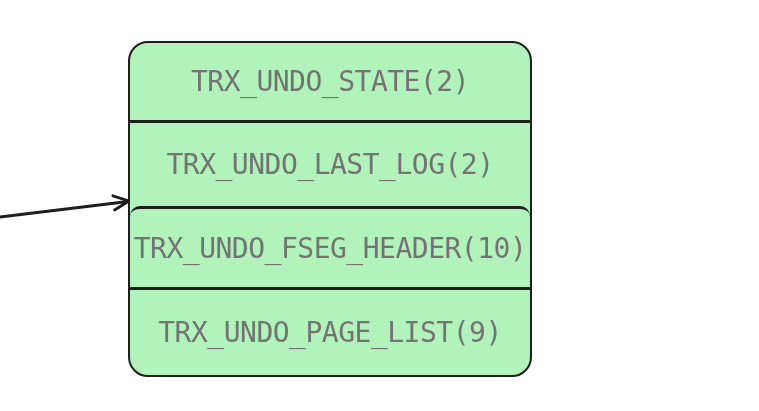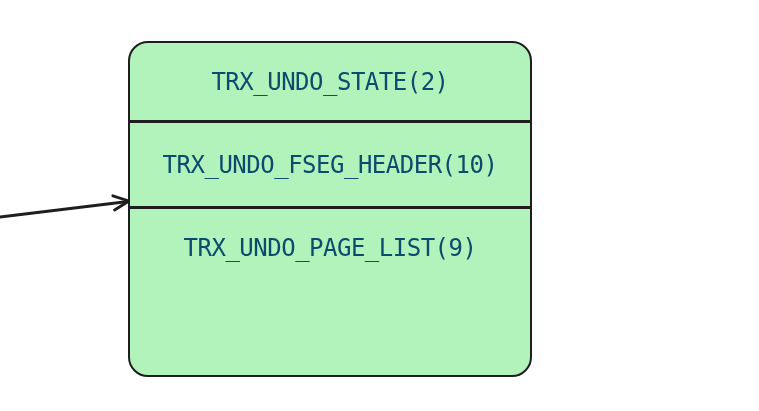--- a/index.html
+++ b/index.html
@@ -33,25 +33,25 @@
     box-sizing: border-box;
     display: flex;
     align-items: center;
     justify-content: center;
   }
   .row + .row {
     border-top: 3px solid #1e1e1e;
   }
   .row:nth-child(1) { height: 77px; }
   .row:nth-child(2) { height: 86px; }
-  .row:nth-child(3) { height: 81px; }
+  .row:nth-child(3) { height: 81px; border-radius: 10px; }
   .row:nth-child(4) { height: 87px; }
   .row-label {
-    color: #0c4a6e;
-    font-size: 24px;
+    color: #737373;
+    font-size: 28px;
     letter-spacing: -0.5px;
     white-space: nowrap;
   }
   .arrow-svg {
     position: absolute;
     left: 0;
     top: 192px;
     width: 140px;
     height: 40px;
   }
@@ -64,20 +64,23 @@
   <svg class="arrow-svg" viewBox="0 0 140 40" xmlns="http://www.w3.org/2000/svg">
     <line x1="0" y1="25" x2="128" y2="9.5" stroke="#1e1e1e" stroke-width="2.8" stroke-linecap="round"></line>
     <polyline points="112.8,3.8 129,9 114.6,18.0" fill="none" stroke="#1e1e1e" stroke-width="2.8" stroke-linecap="round" stroke-linejoin="round"></polyline>
   </svg>
 
   <div class="fieldbox">
     <div class="row">
       <span class="row-label">TRX_UNDO_STATE(2)</span>
     </div>
     <div class="row">
+      <span class="row-label">TRX_UNDO_LAST_LOG(2)</span>
+    </div>
+    <div class="row">
       <span class="row-label">TRX_UNDO_FSEG_HEADER(10)</span>
     </div>
     <div class="row">
       <span class="row-label">TRX_UNDO_PAGE_LIST(9)</span>
     </div>
   </div>
 
 </div>
 
 </body></html>

